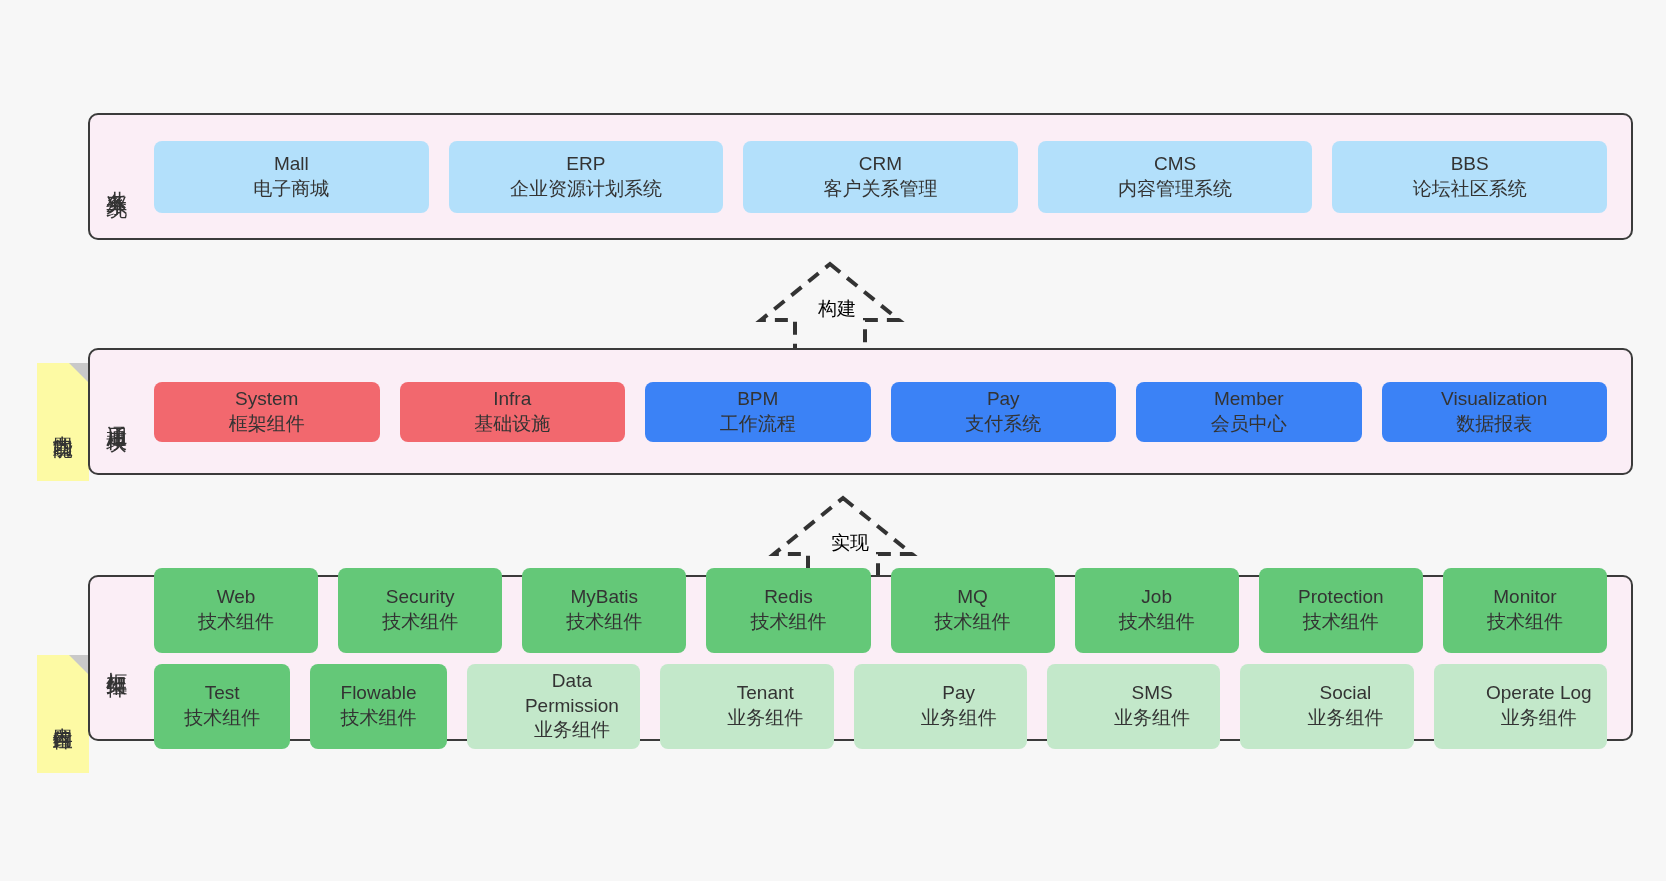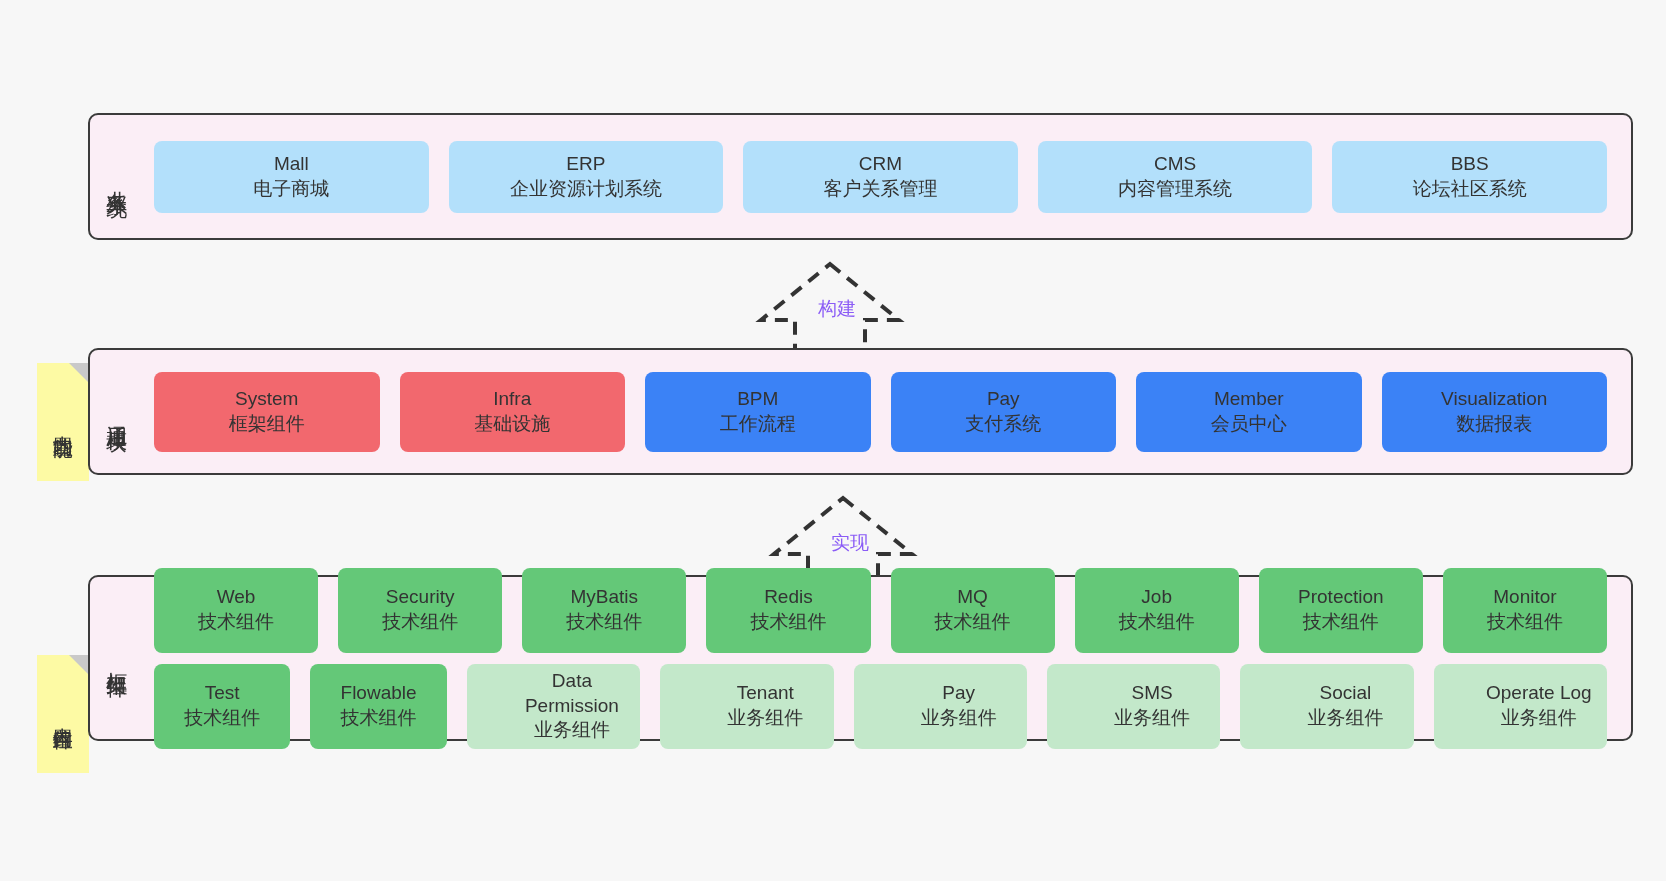--- a/index.html
+++ b/index.html
@@ -87,21 +87,21 @@
 
   
   #band-business {
     left: 88px; top: 113px; width: 1545px; height: 127px;
   }
   #band-business .card { height: 72px; }
 
   #band-general {
     left: 88px; top: 348px; width: 1545px; height: 127px;
   }
-  #band-general .card { height: 80px; }
+  #band-general .card { height: 60px; }
 
   #band-framework {
     left: 88px; top: 575px; width: 1545px; height: 166px;
   }
   #band-framework .row { height: 85px; }
   #band-framework .row.row-top { margin-bottom: 11px; }
   #band-framework .card { height: 85px; font-size: 19px; }
 
   
   .note {
@@ -132,21 +132,21 @@
   #note-builtin-component { left: 37px; top: 655px; height: 118px; }
 
   
   .arrow {
     position: absolute;
   }
   .arrow svg { display: block; overflow: visible; }
   .arrow-label {
     position: absolute;
     font-size: 19px;
-    color: #8b5cf6;
+    color: #000000;
     background: #f7f7f7;
     padding: 0 3px;
     white-space: nowrap;
     line-height: 1;
   }
   #arrow-build { left: 755px; top: 258px; }
   #arrow-build .arrow-label { left: 60px; top: 41px; }
   #arrow-implement { left: 768px; top: 492px; }
   #arrow-implement .arrow-label { left: 60px; top: 41px; }
 </style>

